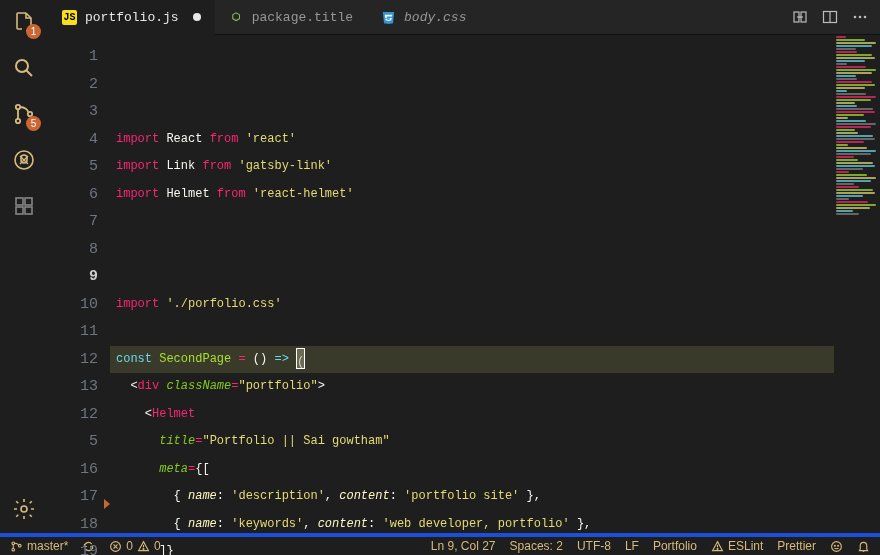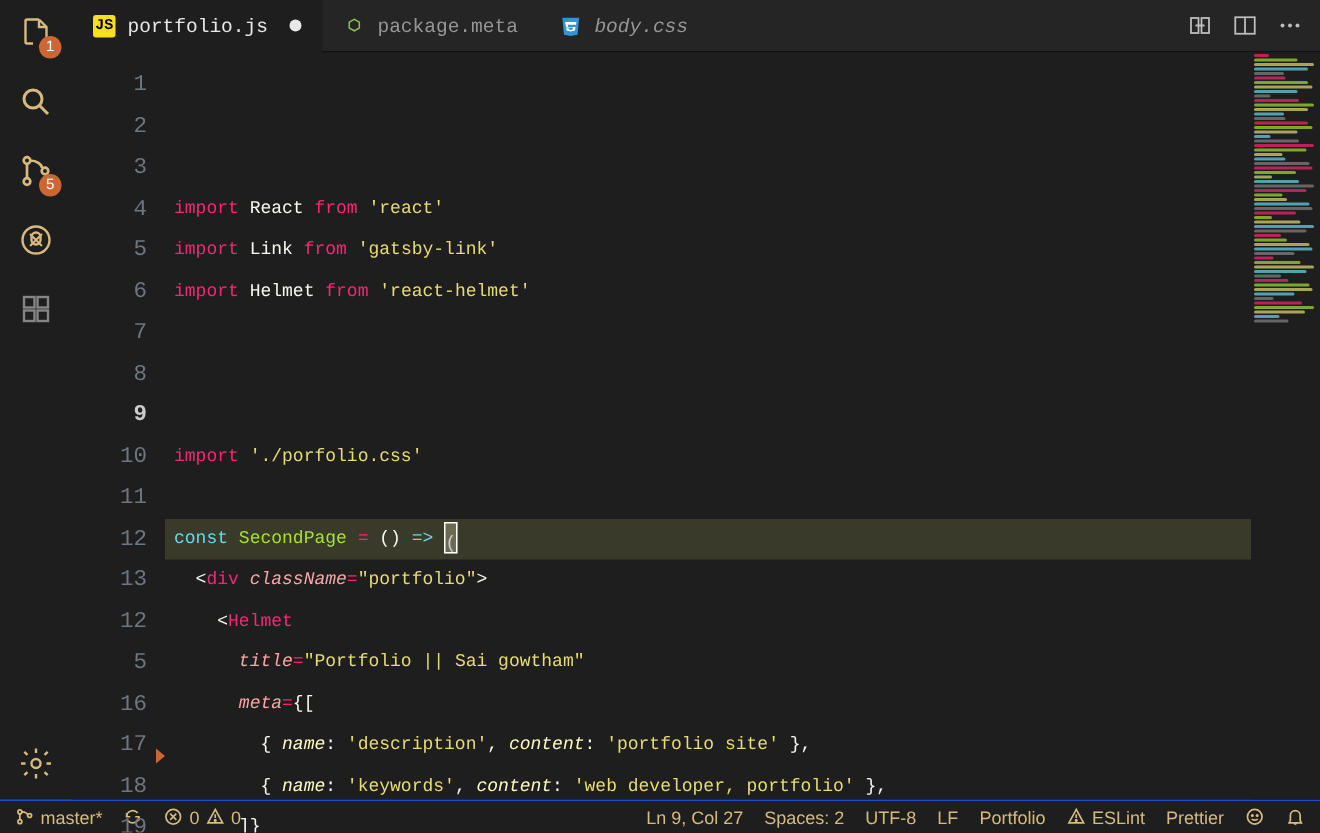--- a/index.html
+++ b/index.html
@@ -51,35 +51,35 @@
 .gutter .ln.cur { color: #cccccc; font-weight: bold; }
 .code { flex: 1; padding: 8px 0 0 6px; font-size: 12px; line-height: 27.5px; white-space: pre; position: relative; }
 .code .ln { height: 27.5px; }
 .code .ln.hl { background: #3a3a2a; margin-left: -6px; padding-left: 6px; margin-right: 0; }
 .code .ln.hl .box { border: 1px solid #fff; display: inline-block; min-width: 9px; height: 21px; vertical-align: middle; background: rgba(255,255,200,0.25); }
 
 .tk-kw { color: #f92672; }
 .tk-fn { color: #a6e22e; }
 .tk-str { color: #e6db74; }
 .tk-ident { color: #f8f8f2; }
-.tk-attr { color: #fca5a5; font-style: italic; }
+.tk-attr { color: #84cc16; font-style: italic; }
 .tk-punc { color: #f8f8f2; }
 .tk-tag { color: #f92672; }
 .tk-eq { color: #f92672; }
 .tk-prop { color: #fef9c3; font-style: italic; }
 .tk-const { color: #66d9ef; }
 
 .minimap {
   position: absolute; top: 0; right: 0; width: 46px; height: 100%;
   background: #1e1e1e; overflow: hidden;
 }
 .minimap .mm-line { height: 2px; margin: 1px 2px; border-radius: 1px; }
 
 .status-bar {
-  height: 22px; background: #1e1e1e; border-top: 1px solid #1d4ed8;
+  height: 22px; background: #1e1e1e; border-top: 4px solid #1d4ed8;
   display: flex; align-items: center; color: #d7ba7d; font-size: 12px;
   padding: 0 10px; gap: 14px; font-family: sans-serif;
 }
 .status-bar .right { margin-left: auto; display: flex; gap: 14px; align-items: center; }
 .status-bar .item { display: flex; align-items: center; gap: 4px; cursor: pointer; }
 .status-bar svg { width: 13px; height: 13px; }
 .warn-ico { color: #d7ba7d; }
 .split-ind { position: absolute; left: -6px; bottom: 24px; width: 0; height: 0; border-top: 5px solid transparent; border-bottom: 5px solid transparent; border-left: 6px solid #c63; }
 </style>
 </head>
@@ -134,21 +134,21 @@
 
   <div class="editor-area">
     <div class="tabs">
 
       <div id="tabs-mount" style="display: contents;"><div class="tab active">
             <span class="file-icon fi-js">JS</span>
             <span class="tab-label">portfolio.js</span>
             <span class="dirty-dot"></span>
           </div><div class="tab">
             <span class="file-icon fi-json">⬡</span>
-            <span class="tab-label">package.meta</span>
+            <span class="tab-label">package.title</span>
           </div><div class="tab italic">
             <span class="file-icon fi-css">
               <svg width="15" height="15" viewBox="0 0 16 16">
                 <path fill="#3195d3" d="M2 2l1.2 12L8 15l4.8-1L14 2z"></path>
                 <path fill="#fff" d="M4 5h8l-.3 2H6l.2 1.5h5.2L11 11l-3 .8L5 11l-.2-1.5h1.8l.1.8 1.3.3 1.3-.3.2-1.5H4.7z"></path>
               </svg>
             </span>
             <span class="tab-label">body.css</span>
           </div></div>
       <div class="tabs-right">

